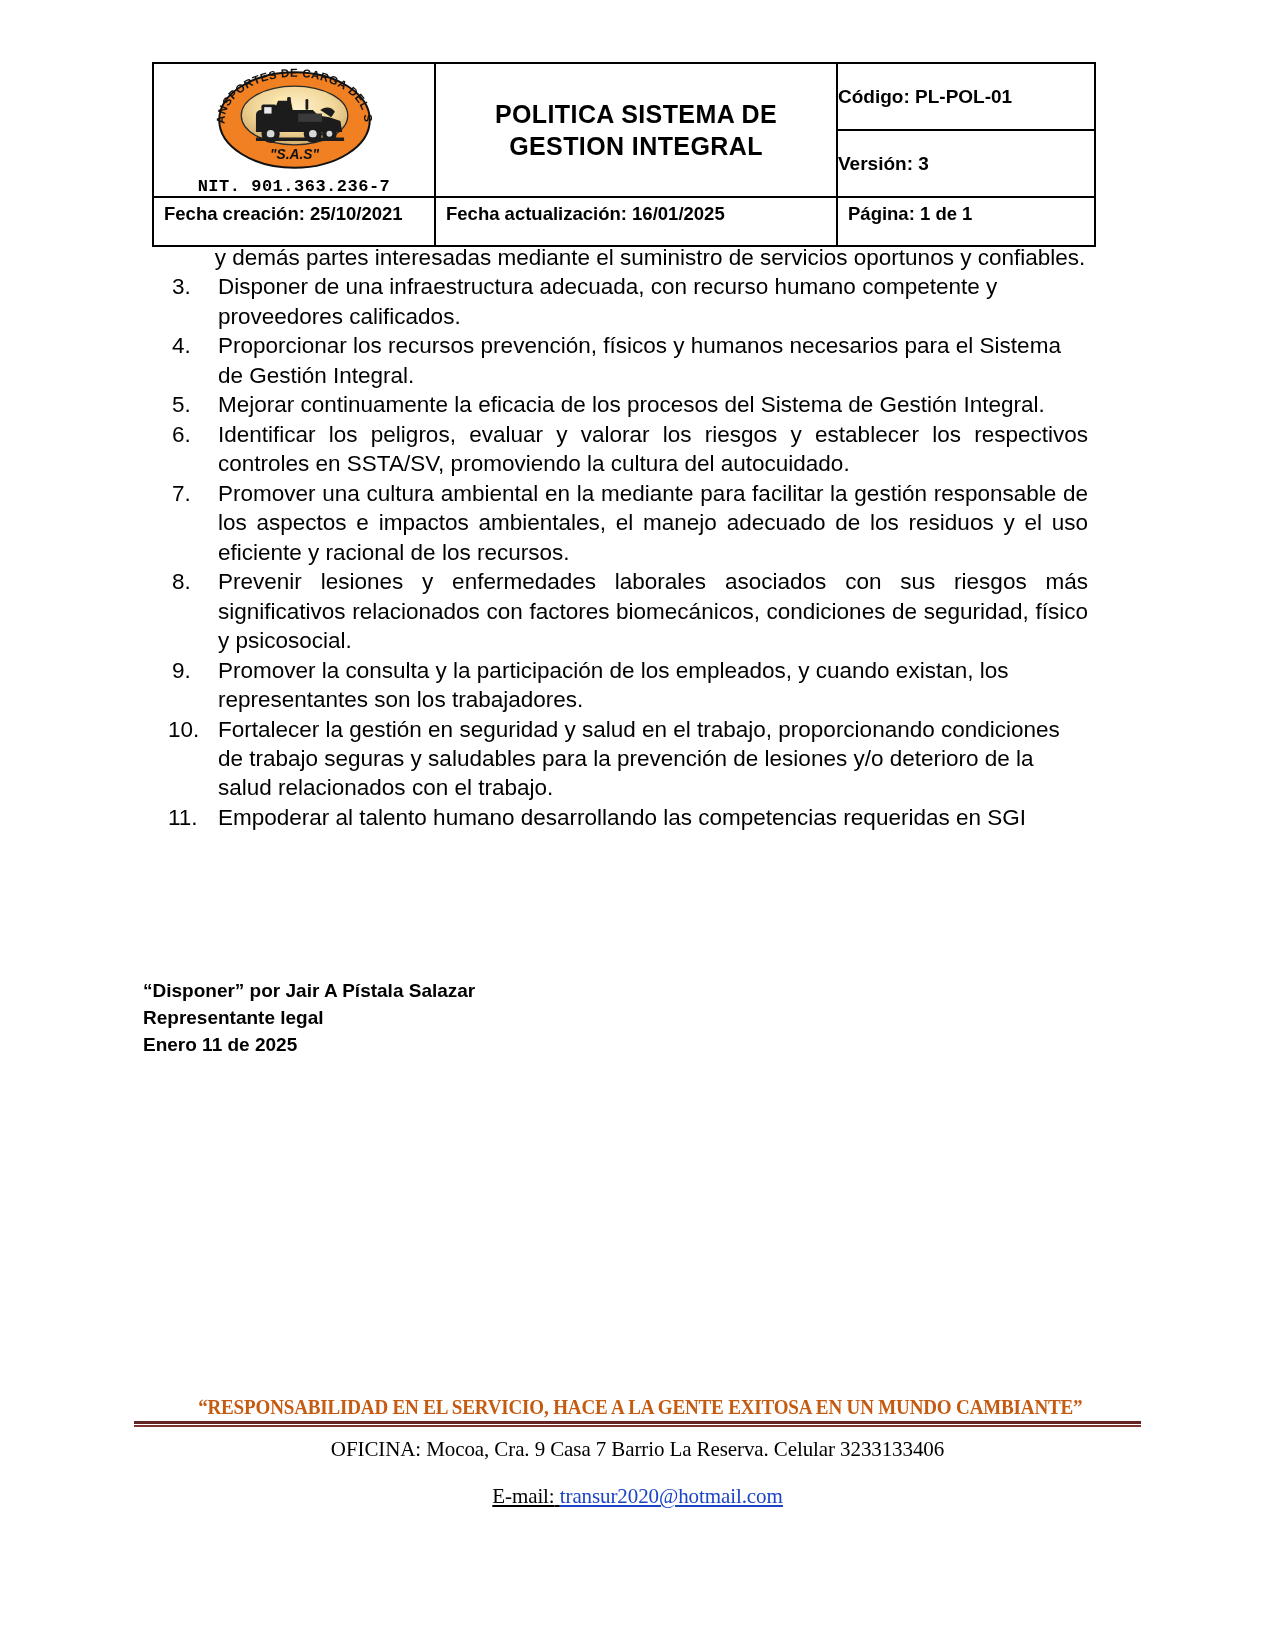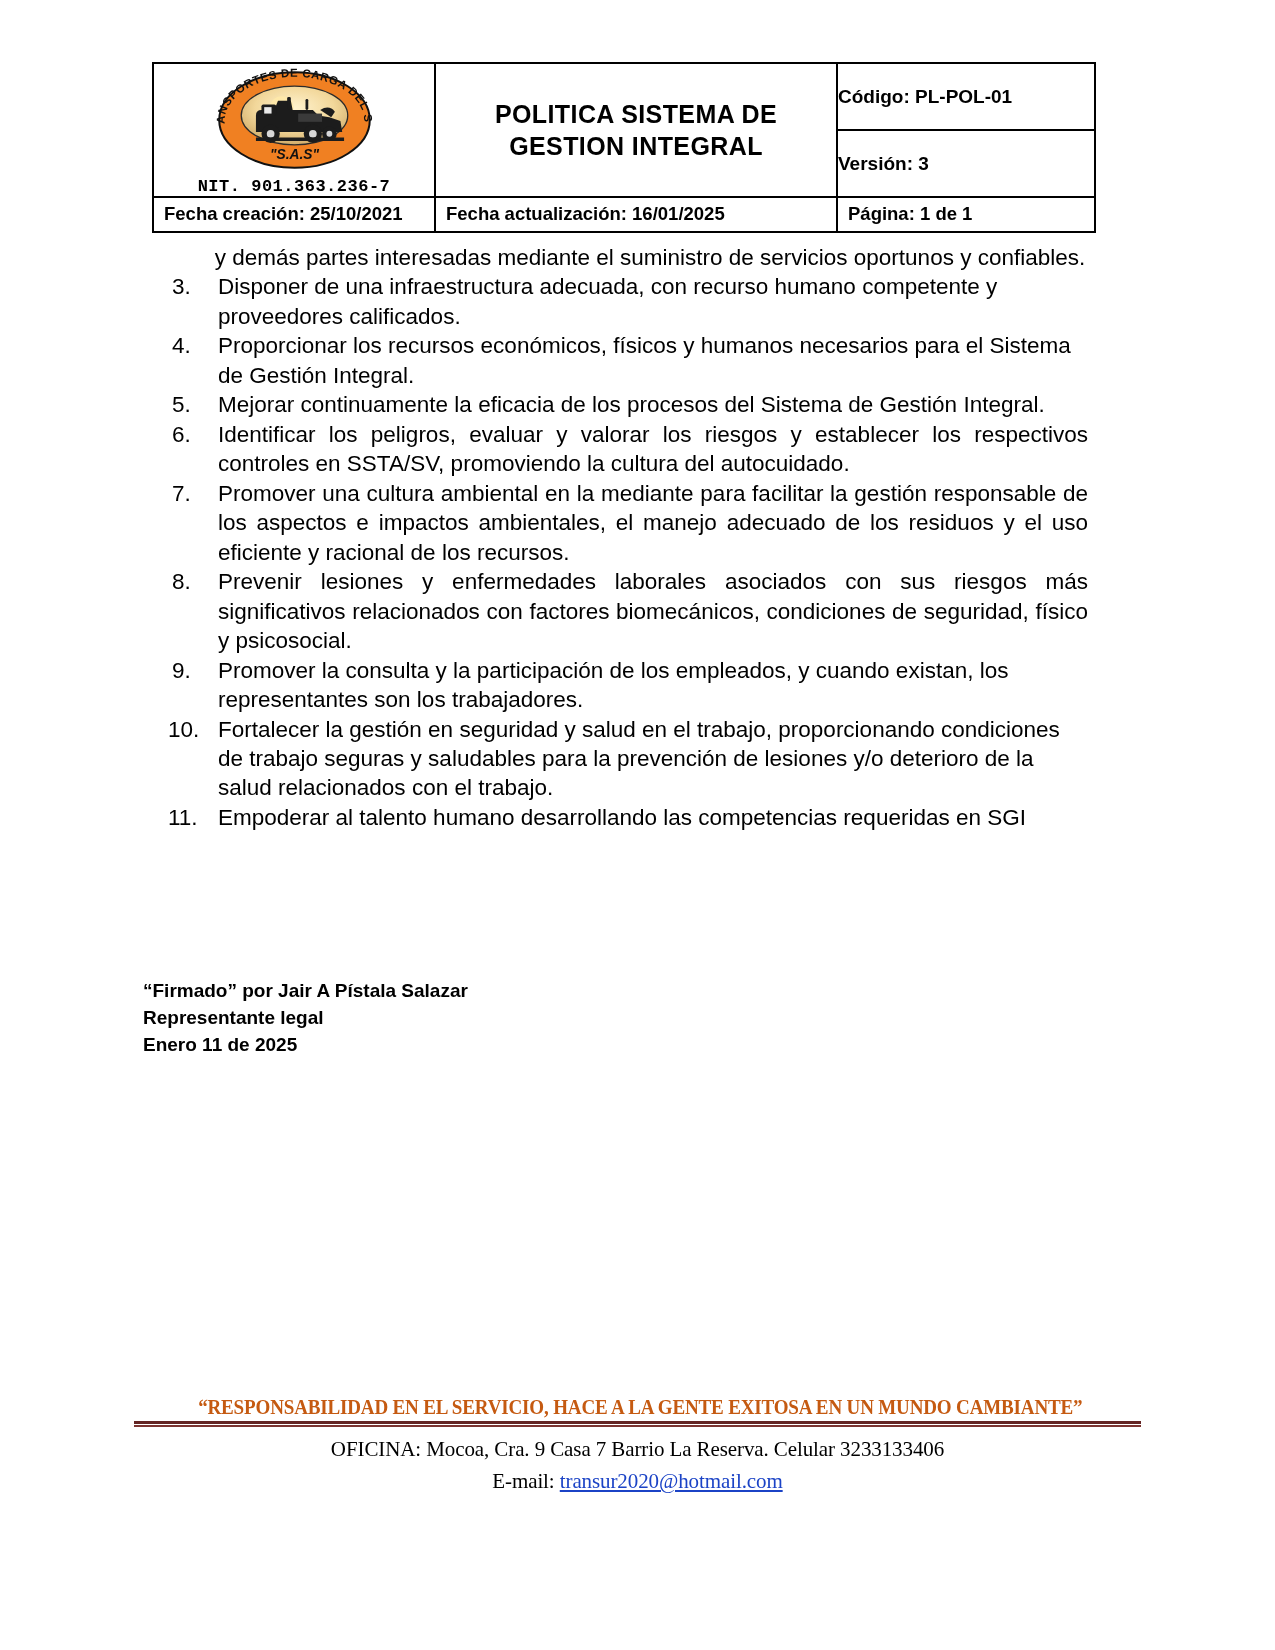--- a/index.html
+++ b/index.html
@@ -57,21 +57,21 @@
     width: 256px;
     font-weight: bold;
     font-size: 19px;
     padding: 10px 0 10px 12px;
     height: 42px;
   }
   .cell-code .lab, .cell-version .lab { font-weight: bold; }
   .row-dates td {
     font-weight: bold;
     font-size: 18.5px;
-    padding: 5px 0 6px 10px;
+    padding: 5px 0 20px 10px;
     white-space: nowrap;
   }
 
   
   .logo-wrap {
     display: inline-block;
     width: 200px;
     text-align: center;
   }
   .logo-oval {
@@ -159,21 +159,21 @@
   .rule .r1 { height: 3px; background: #632423; }
   .rule .r2 { height: 1px; background: #ffffff; }
   .rule .r3 { height: 2px; background: #7B3330; }
   .footer-line {
     font-family: "Liberation Serif", serif;
     font-size: 21px;
     text-align: center;
     margin-top: 9px;
     letter-spacing: -0.1px;
   }
-  .footer-line.second { margin-top: 7px; }
+  .footer-line.second { margin-top: 22px; text-decoration: underline; }
   .mail-link {
     color: #1B43C6;
     text-decoration: underline;
   }
 </style>
 </head>
 <body>
 
 <div class="page">
 
@@ -246,21 +246,21 @@
   <div class="content">
     <p class="para-cont">y demás partes interesadas mediante el suministro de servicios oportunos y confiables.</p>
 
     <ol class="policy">
       <li>
         <span class="num">3.</span>
         <span class="txt">Disponer de una infraestructura adecuada, con recurso humano competente y proveedores calificados.</span>
       </li>
       <li>
         <span class="num">4.</span>
-        <span class="txt">Proporcionar los recursos económicos, físicos y humanos necesarios para el Sistema de Gestión Integral.</span>
+        <span class="txt">Proporcionar los recursos prevención, físicos y humanos necesarios para el Sistema de Gestión Integral.</span>
       </li>
       <li class="just">
         <span class="num">5.</span>
         <span class="txt">Mejorar continuamente la eficacia de los procesos del Sistema de Gestión Integral.</span>
       </li>
       <li class="just">
         <span class="num">6.</span>
         <span class="txt">Identificar los peligros, evaluar y valorar los riesgos y establecer los respectivos controles en SSTA/SV, promoviendo la cultura del autocuidado.</span>
       </li>
       <li class="just">
@@ -280,21 +280,21 @@
         <span class="txt">Fortalecer la gestión en seguridad y salud en el trabajo, proporcionando condiciones de trabajo seguras y saludables para la prevención de lesiones y/o deterioro de la salud relacionados con el trabajo.</span>
       </li>
       <li class="wide-num">
         <span class="num">11.</span>
         <span class="txt">Empoderar al talento humano desarrollando las competencias requeridas en SGI</span>
       </li>
     </ol>
   </div>
 
   <div class="signature">
-    <div>“Firmado” por Jair A Pístala Salazar</div>
+    <div>“Disponer” por Jair A Pístala Salazar</div>
     <div>Representante legal</div>
     <div>Enero 11 de 2025</div>
   </div>
 
   <div class="footer">
     <div class="slogan">“RESPONSABILIDAD EN EL SERVICIO, HACE A LA GENTE EXITOSA EN UN MUNDO CAMBIANTE”</div>
     <div class="rule">
       <div class="r1"></div>
         <div class="r2"></div>
         <div class="r3"></div>

